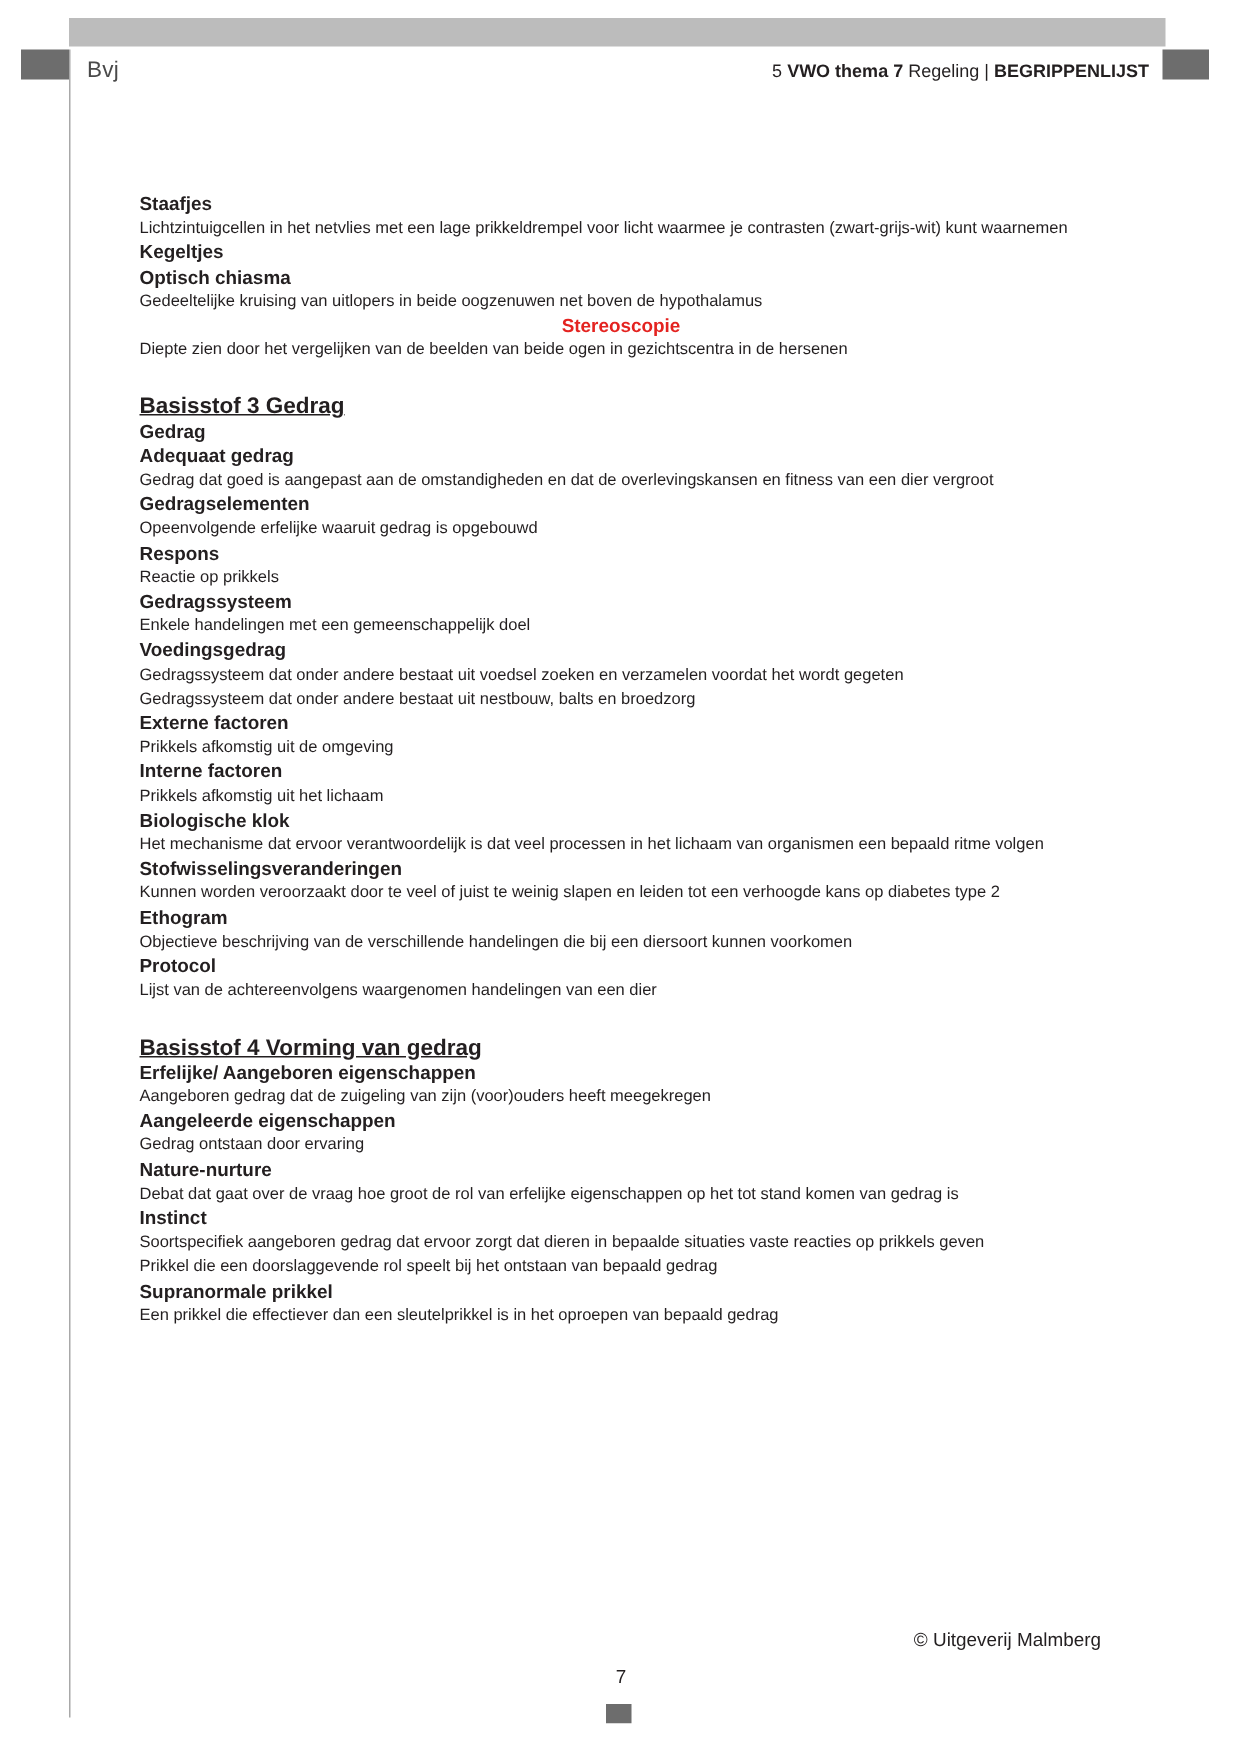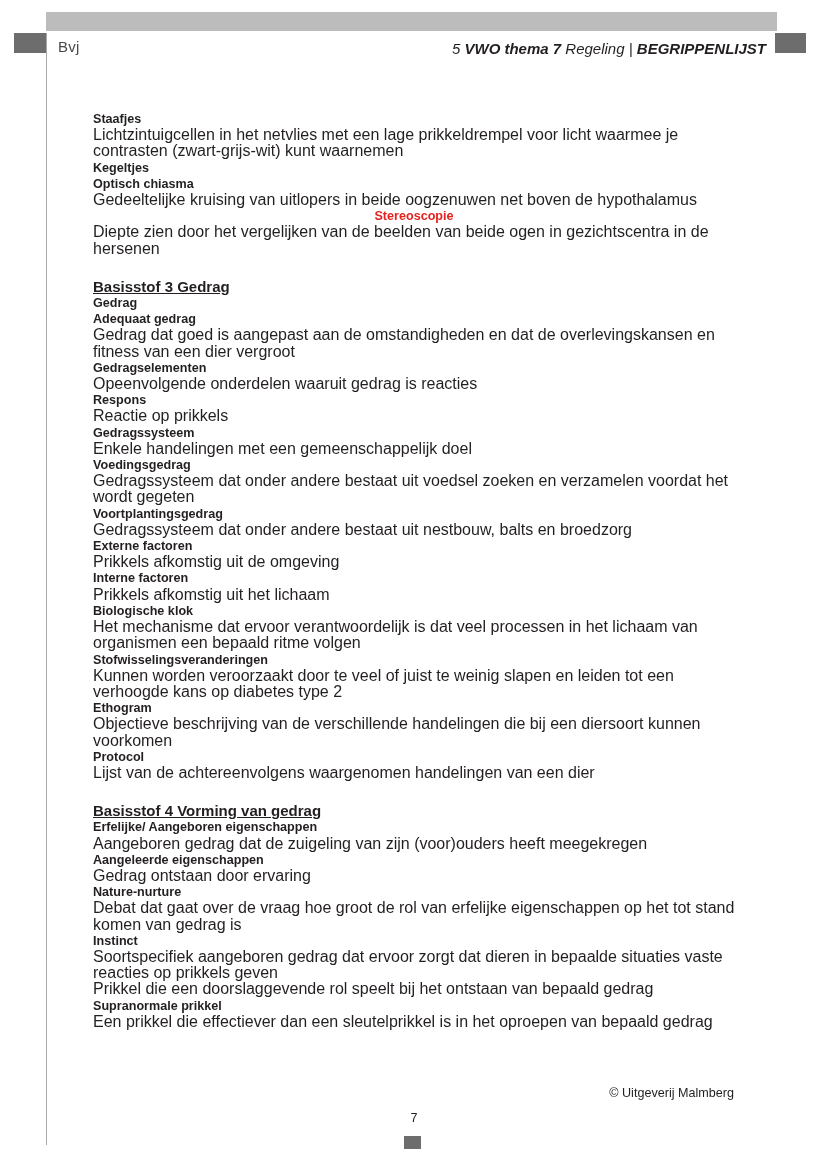--- a/index.html
+++ b/index.html
@@ -67,43 +67,42 @@
     left: 58px;
     top: 38px;
     font-size: 15px;
     color: #4a4a4a;
     letter-spacing: 0.2px;
   }
   .hdr-right {
     position: absolute;
     right: 62px;
     top: 40px;
-    font-size: 15px;
+    font-size: 12px;
     color: #231f20;
     white-space: nowrap;
-    font-style: italic;
   }
   .hdr-right .b { font-weight: bold; }
 
   
   .body-col {
     position: absolute;
     left: 93px;
-    top: 111px;
+    top: 128px;
     width: 642px;
   }
   .term {
     font-weight: bold;
     font-size: 12.6px;
     line-height: 16.2px;
     margin: 0;
   }
   .term.red { color: #e42320; text-align: center; }
   .def {
-    font-size: 16px;
+    font-size: 11px;
     line-height: 16.2px;
     margin: 0;
   }
   .section-head {
     font-weight: bold;
     font-size: 15px;
     line-height: 16.2px;
     margin: 0;
     text-decoration: underline;
   }
@@ -158,28 +157,27 @@
       <div class="term">Optisch chiasma</div>
       <div class="def">Gedeeltelijke kruising van uitlopers in beide oogzenuwen net boven de hypothalamus</div>
       <div class="term red">Stereoscopie</div>
       <div class="def">Diepte zien door het vergelijken van de beelden van beide ogen in gezichtscentra in de hersenen</div>
       <div class="gap"></div>
       <div class="section-head">Basisstof 3 Gedrag</div>
       <div class="term">Gedrag</div>
       <div class="term">Adequaat gedrag</div>
       <div class="def">Gedrag dat goed is aangepast aan de omstandigheden en dat de overlevingskansen en fitness van een dier vergroot</div>
       <div class="term">Gedragselementen</div>
-      <div class="def">Opeenvolgende onderdelen waaruit gedrag is reacties</div>
+      <div class="def">Opeenvolgende erfelijke waaruit gedrag is opgebouwd</div>
       <div class="term">Respons</div>
       <div class="def">Reactie op prikkels</div>
       <div class="term">Gedragssysteem</div>
       <div class="def">Enkele handelingen met een gemeenschappelijk doel</div>
       <div class="term">Voedingsgedrag</div>
       <div class="def">Gedragssysteem dat onder andere bestaat uit voedsel zoeken en verzamelen voordat het wordt gegeten</div>
-      <div class="term">Voortplantingsgedrag</div>
       <div class="def">Gedragssysteem dat onder andere bestaat uit nestbouw, balts en broedzorg</div>
       <div class="term">Externe factoren</div>
       <div class="def">Prikkels afkomstig uit de omgeving</div>
       <div class="term">Interne factoren</div>
       <div class="def">Prikkels afkomstig uit het lichaam</div>
       <div class="term">Biologische klok</div>
       <div class="def">Het mechanisme dat ervoor verantwoordelijk is dat veel processen in het lichaam van organismen een bepaald ritme volgen</div>
       <div class="term">Stofwisselingsveranderingen</div>
       <div class="def">Kunnen worden veroorzaakt door te veel of juist te weinig slapen en leiden tot een verhoogde kans op diabetes type 2</div>
       <div class="term">Ethogram</div>

